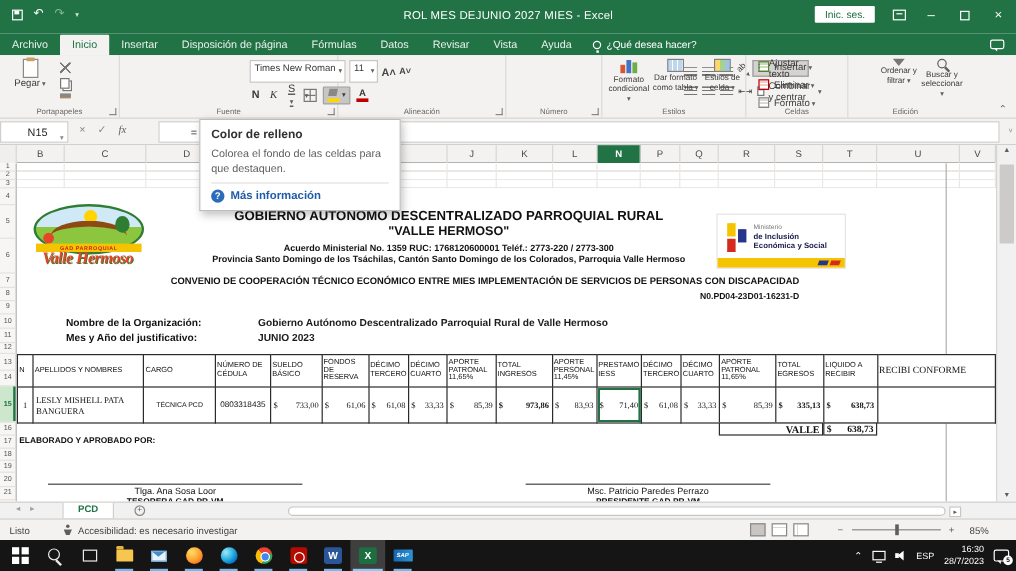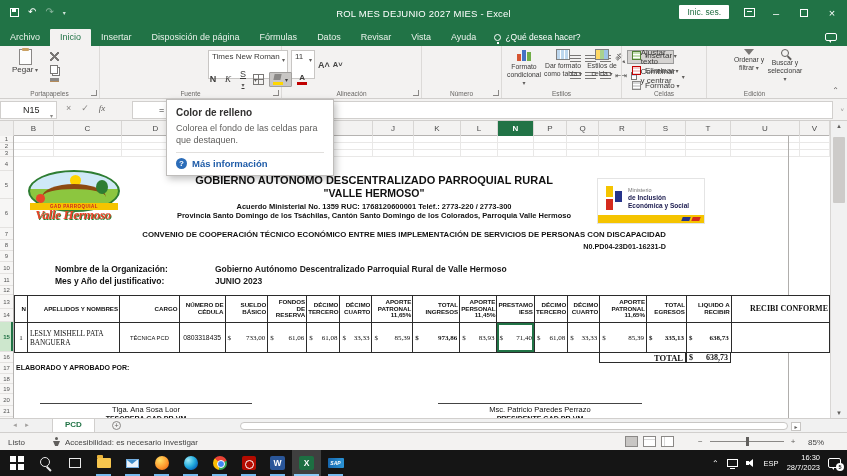--- a/index.html
+++ b/index.html
@@ -45,21 +45,21 @@
 .ic-clip{width:13px;height:16px;background:#fdfdfd;border:1px solid #8a8886;margin:0 auto;position:relative}
 .ic-clip::before{content:"";position:absolute;left:2px;top:-2px;width:7px;height:3px;background:#c9a063;border-radius:1px}
 .minis{position:absolute;left:50px;top:6px;display:flex;flex-direction:column;gap:4px}
 .ic-cut{width:9px;height:9px;background:
  linear-gradient(45deg,transparent 44%,#797775 44% 56%,transparent 56%),
  linear-gradient(-45deg,transparent 44%,#797775 44% 56%,transparent 56%)}
 .ic-copy{width:8px;height:9px;border:1px solid #797775;background:#fff;box-shadow:2px 2px 0 -1px #fff,2px 2px 0 #797775}
 .ic-painter{width:9px;height:4px;background:#b48b5a;border-top:3px solid #8a8886}
 
 .fontrow1{position:absolute;left:108px;top:4px;display:flex;align-items:center;gap:3px}
-.fontbox{width:80px;height:29px;background:#fff;border:1px solid #c8c6c4;font-size:8px;line-height:12px;padding-left:3px;position:relative}
+.fontbox{width:80px;height:19px;background:#fff;border:1px solid #c8c6c4;font-size:8px;line-height:12px;padding-left:3px;position:relative}
 .fontbox .cv{position:absolute;right:2px;top:3px;font-size:6px;color:#605e5c}
 .sizebox{width:24px}
 .bigA{font-size:9px;font-weight:bold;color:#444}
 .smallA{font-size:7.5px;font-weight:bold;color:#444}
 .fontrow2{position:absolute;left:108px;top:23px;display:flex;align-items:center;gap:5px}
 .fmt{font-size:9px;color:#3b3a39;width:10px;text-align:center}
 .fmt.b{font-weight:bold}.fmt.i{font-style:italic;font-family:"Liberation Serif",serif}.fmt.u{text-decoration:underline}
 .ic-borders{width:11px;height:11px;border:1px solid #797775;background:
  linear-gradient(#797775,#797775) 50% 0/1px 100% no-repeat,
  linear-gradient(#797775,#797775) 0 50%/100% 1px no-repeat}
@@ -147,21 +147,21 @@
 .mflag2{position:absolute;right:4px;top:2px;width:8px;height:4px;background:#d52b1e;transform:skewX(-20deg)}
 .convblock{position:absolute;left:30px;top:94px;width:636px;text-align:right}
 .conv1{font-size:7.8px;font-weight:bold}
 .conv2{font-size:7.2px;font-weight:bold;margin-top:3px}
 .orglabel{position:absolute;left:55px;font-size:8.5px;font-weight:bold}
 .orgvalue{position:absolute;left:215px;font-size:8.5px;font-weight:600;color:#1b1b1b}
 
 
 .ptable{position:absolute;left:14px;top:159px;border-collapse:collapse;table-layout:fixed;z-index:2;background:#fff}
 .ptable th,.ptable td{border:1px solid #2b2b2b;overflow:hidden;padding:0 1px;vertical-align:middle}
-.ptable th{height:27px;font-size:6.2px;font-weight:bold;text-align:right;line-height:1.1}
+.ptable th{height:27px;font-size:6.2px;font-weight:normal;text-align:left;line-height:1.1}
 .ptable th.recibi{font-family:"Liberation Serif",serif;font-size:8px}
 .ptable td{height:30px;font-family:"Liberation Serif",serif;font-size:7px;text-align:center}
 td.c1{text-align:left;font-size:7.3px;padding-left:2px}
 td.c2{font-family:"Liberation Sans",sans-serif;font-size:5.8px}
 td.c3{font-family:"Liberation Sans",sans-serif;font-size:6.8px}
 td.money{padding:0 2px}
 td.money span:first-child{float:left}
 td.money span:last-child{float:right}
 td.b{font-weight:bold}
 td.selcell{box-shadow:inset 0 0 0 2px #217346;position:relative}
@@ -606,21 +606,21 @@
                 <span>335,13</span>
               </td>
               <td class="c16 b money">
                 <span>$</span>
                 <span>638,73</span>
               </td>
               <td class="c17"></td>
             </tr>
           </tbody>
         </table>
-      <div class="totlabel">TOTAL</div>
+      <div class="totlabel">VALLE</div>
       <div class="totvalue">
           <span>$</span>
           <span>638,73</span>
         </div>
 
       <div class="elaborado">ELABORADO Y APROBADO POR:</div>
 
       <div class="sig sigL">
         <div>Tlga. Ana Sosa Loor</div>
         <div class="t2">TESORERA GAD PR-VM</div>

